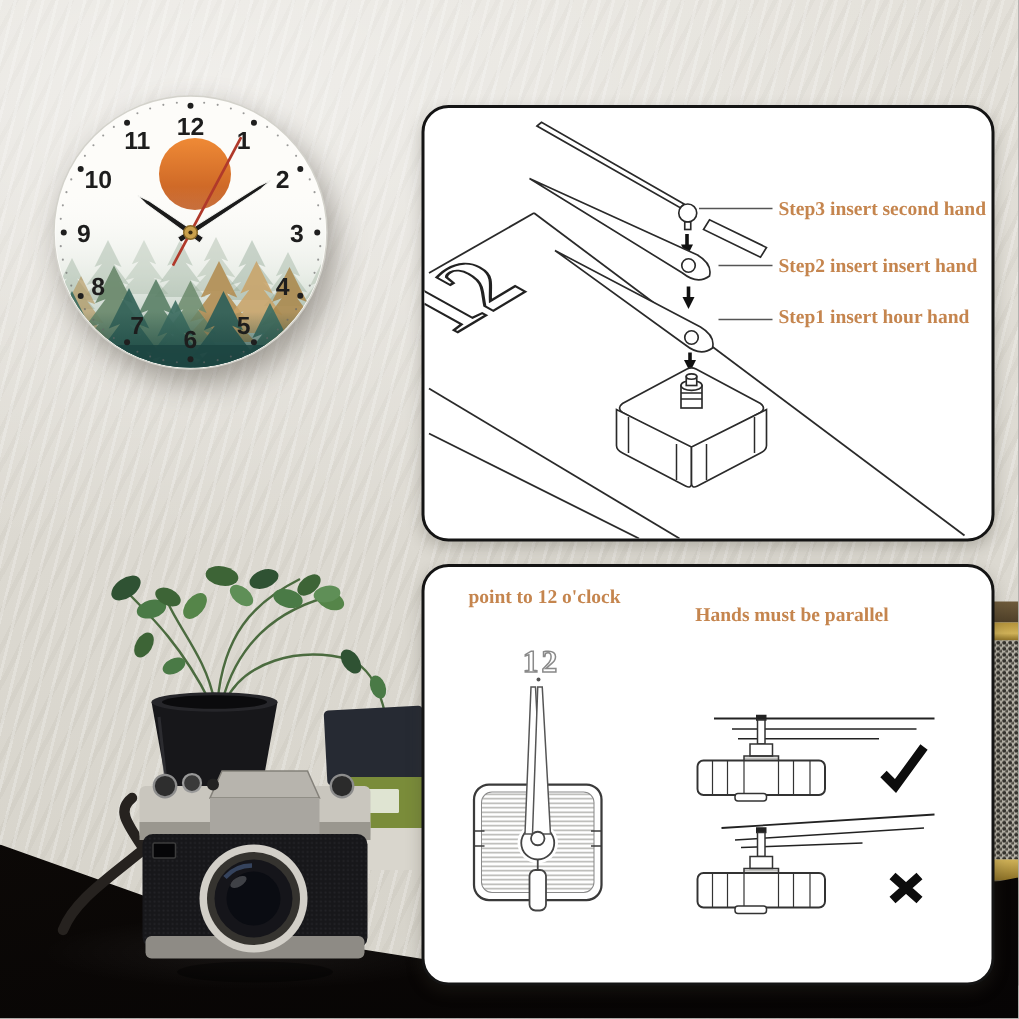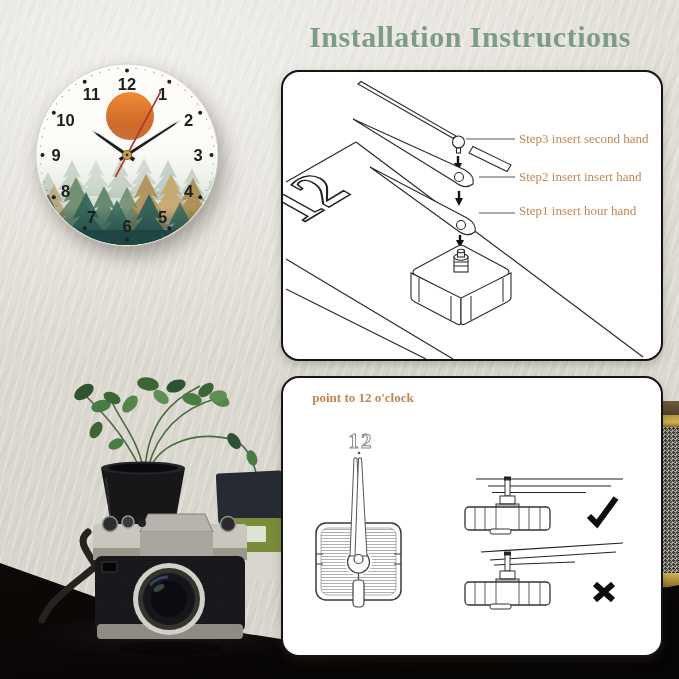--- a/index.html
+++ b/index.html
@@ -32,21 +32,21 @@
   .title{position:absolute;left:270px;top:20px;width:400px;text-align:center;
     font-size:30px;font-weight:bold;letter-spacing:.5px;color:#7e9b83;
     text-shadow:0 1px 0 rgba(255,255,255,.35);}
   
   .panel{position:absolute;background:#fff;border:2px solid #141414;border-radius:18px;
     box-shadow:0 4px 10px rgba(60,55,45,.25);}
   .panel1{left:281px;top:70px;width:378px;height:287px;}
   .panel2{left:281px;top:376px;width:378px;height:277px;}
   .panel svg{position:absolute;inset:0;}
   .step-label{position:absolute;transform:translateY(-50%);white-space:nowrap;
-    font-size:13px;font-weight:normal;color:#c5854e;}
+    font-size:13px;font-weight:bold;color:#c5854e;}
   .cap{position:absolute;text-align:center;font-size:13px;font-weight:bold;color:#c5854e;line-height:1.2;}
   
   .clock-wrap{position:absolute;left:30px;top:58px;width:196px;height:196px;
     filter:drop-shadow(5px 9px 10px rgba(70,65,55,.45));}
   .dial-num{font-family:"Liberation Sans",sans-serif;font-size:16.5px;font-weight:600;fill:#1d1d1d;}
   .diagram-line{stroke:#2a2a2a;stroke-width:1.2;fill:none;}
   .hand-shape{fill:#fff;stroke:#2a2a2a;stroke-width:1.1;}
   .thin{stroke:#2a2a2a;stroke-width:1;fill:none;}
 </style>
 </head>
@@ -275,21 +275,20 @@
         <path d="M95,106 L95.8,42 L97,33 L98.2,42 L99,106 Z" fill="#1b1b1b" stroke="#f5f5f2" stroke-width=".7"></path>
       </g>
       <g id="second-hand" transform="rotate(28 97 97)">
         <line x1="97" y1="25" x2="97" y2="122" stroke="#b0392a" stroke-width="1.8"></line>
       </g>
       <circle cx="97" cy="97" r="4.5" fill="#caa14c" stroke="#8a6a28" stroke-width="1"></circle>
       <circle cx="97" cy="97" r="1.4" fill="#3a2c12"></circle>
     </svg>
   </div>
 
-  <div class="title">Installation Instructions</div>
 
   <div class="panel panel1">
     <svg viewBox="0 0 378 287">
 
       <g class="diagram-line">
         <path d="M73,70 L3,110"></path>
         <path d="M73,70 L360,285"></path>
         <path d="M3,187 L170,287"></path>
         <path d="M3,217 L143,287"></path>
       </g>
@@ -350,20 +349,21 @@
     </svg>
     <div class="step-label" style="left:236px;top:67px">Step3 insert second hand</div>
     <div class="step-label" style="left:236px;top:105px">Step2 insert insert hand</div>
     <div class="step-label" style="left:236px;top:139px">Step1 insert hour hand</div>
   </div>
 
   <div class="panel panel2">
     <div class="cap" style="left:15px;top:12px;width:130px">
       <div>point to 12 o'clock</div>
     </div>
+    <div class="cap" style="left:160px;top:24px;width:170px">Hands must be parallel</div>
     <svg viewBox="0 0 378 277">
       <defs>
         <pattern id="hatch" width="4" height="3" patternUnits="userSpaceOnUse">
           <line x1="0" y1="1.5" x2="4" y2="1.5" stroke="#b0b0ac" stroke-width="1"></line>
         </pattern>
       </defs>
 
       <g>
         <text x="78" y="70" text-anchor="middle" font-size="21" font-weight="bold" letter-spacing="2" fill="#fff" stroke="#8a8a8a" stroke-width="1">12</text>
         <circle cx="76" cy="75" r="1.3" fill="#555"></circle>

